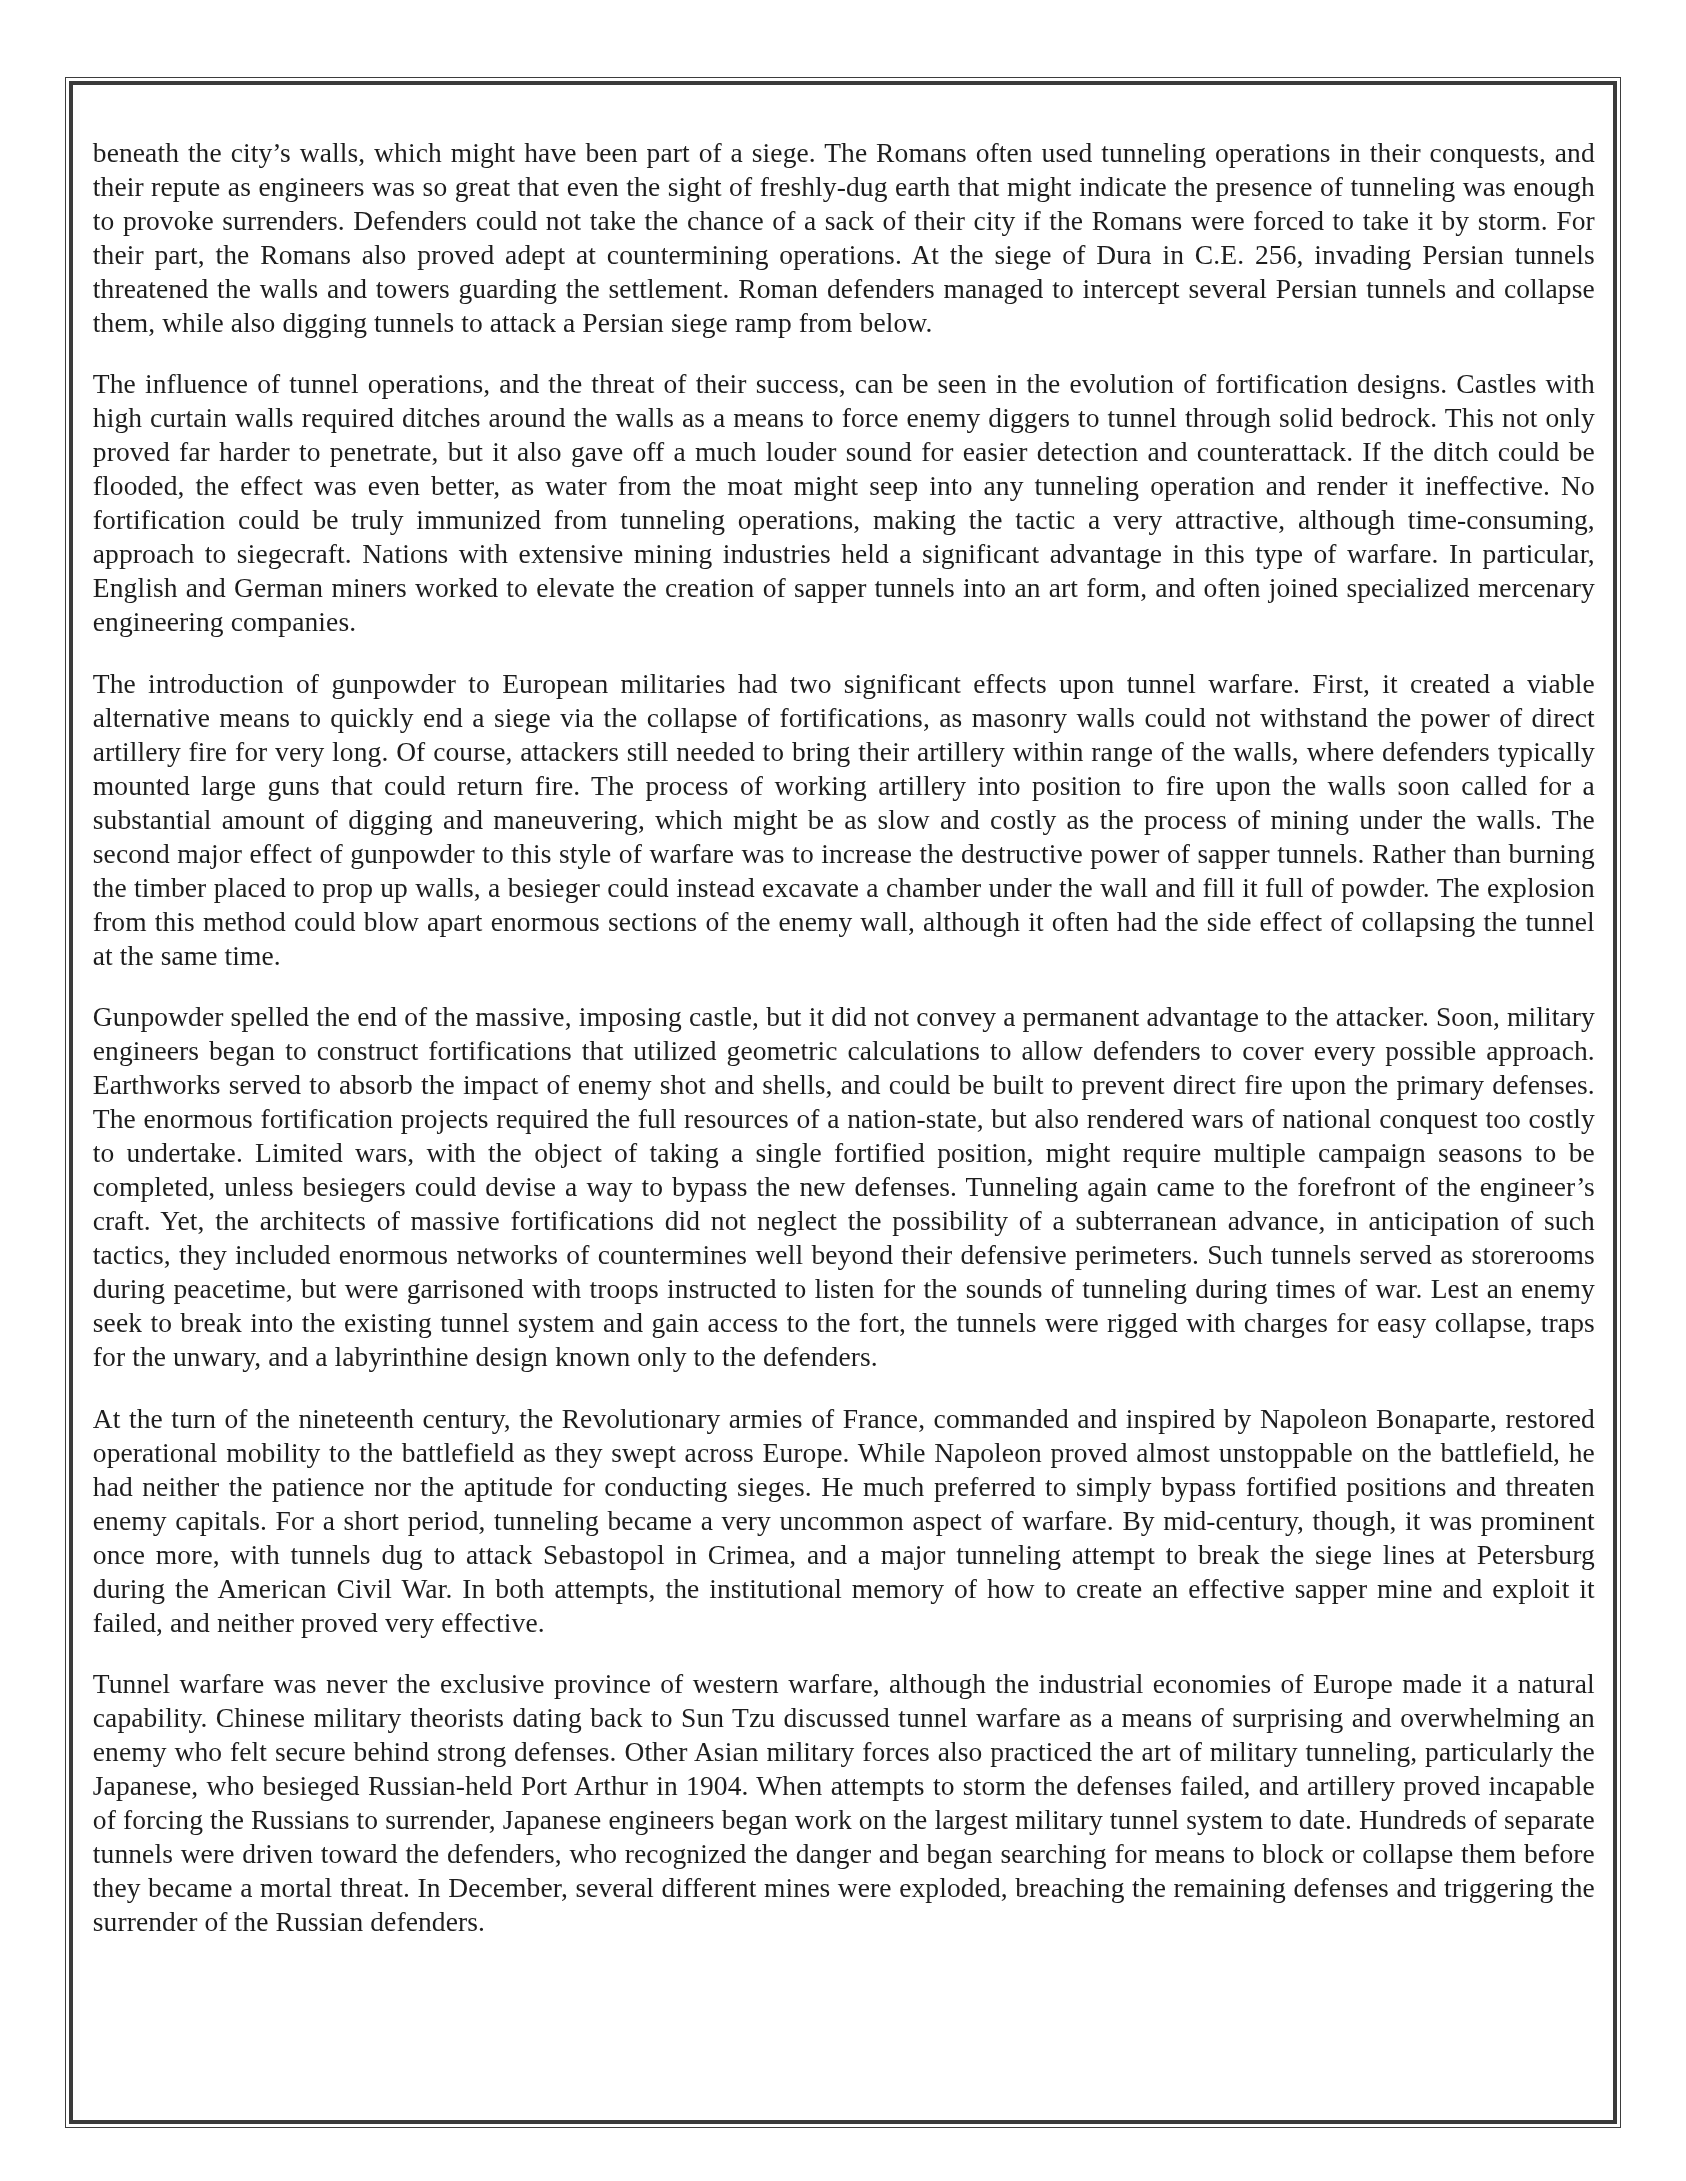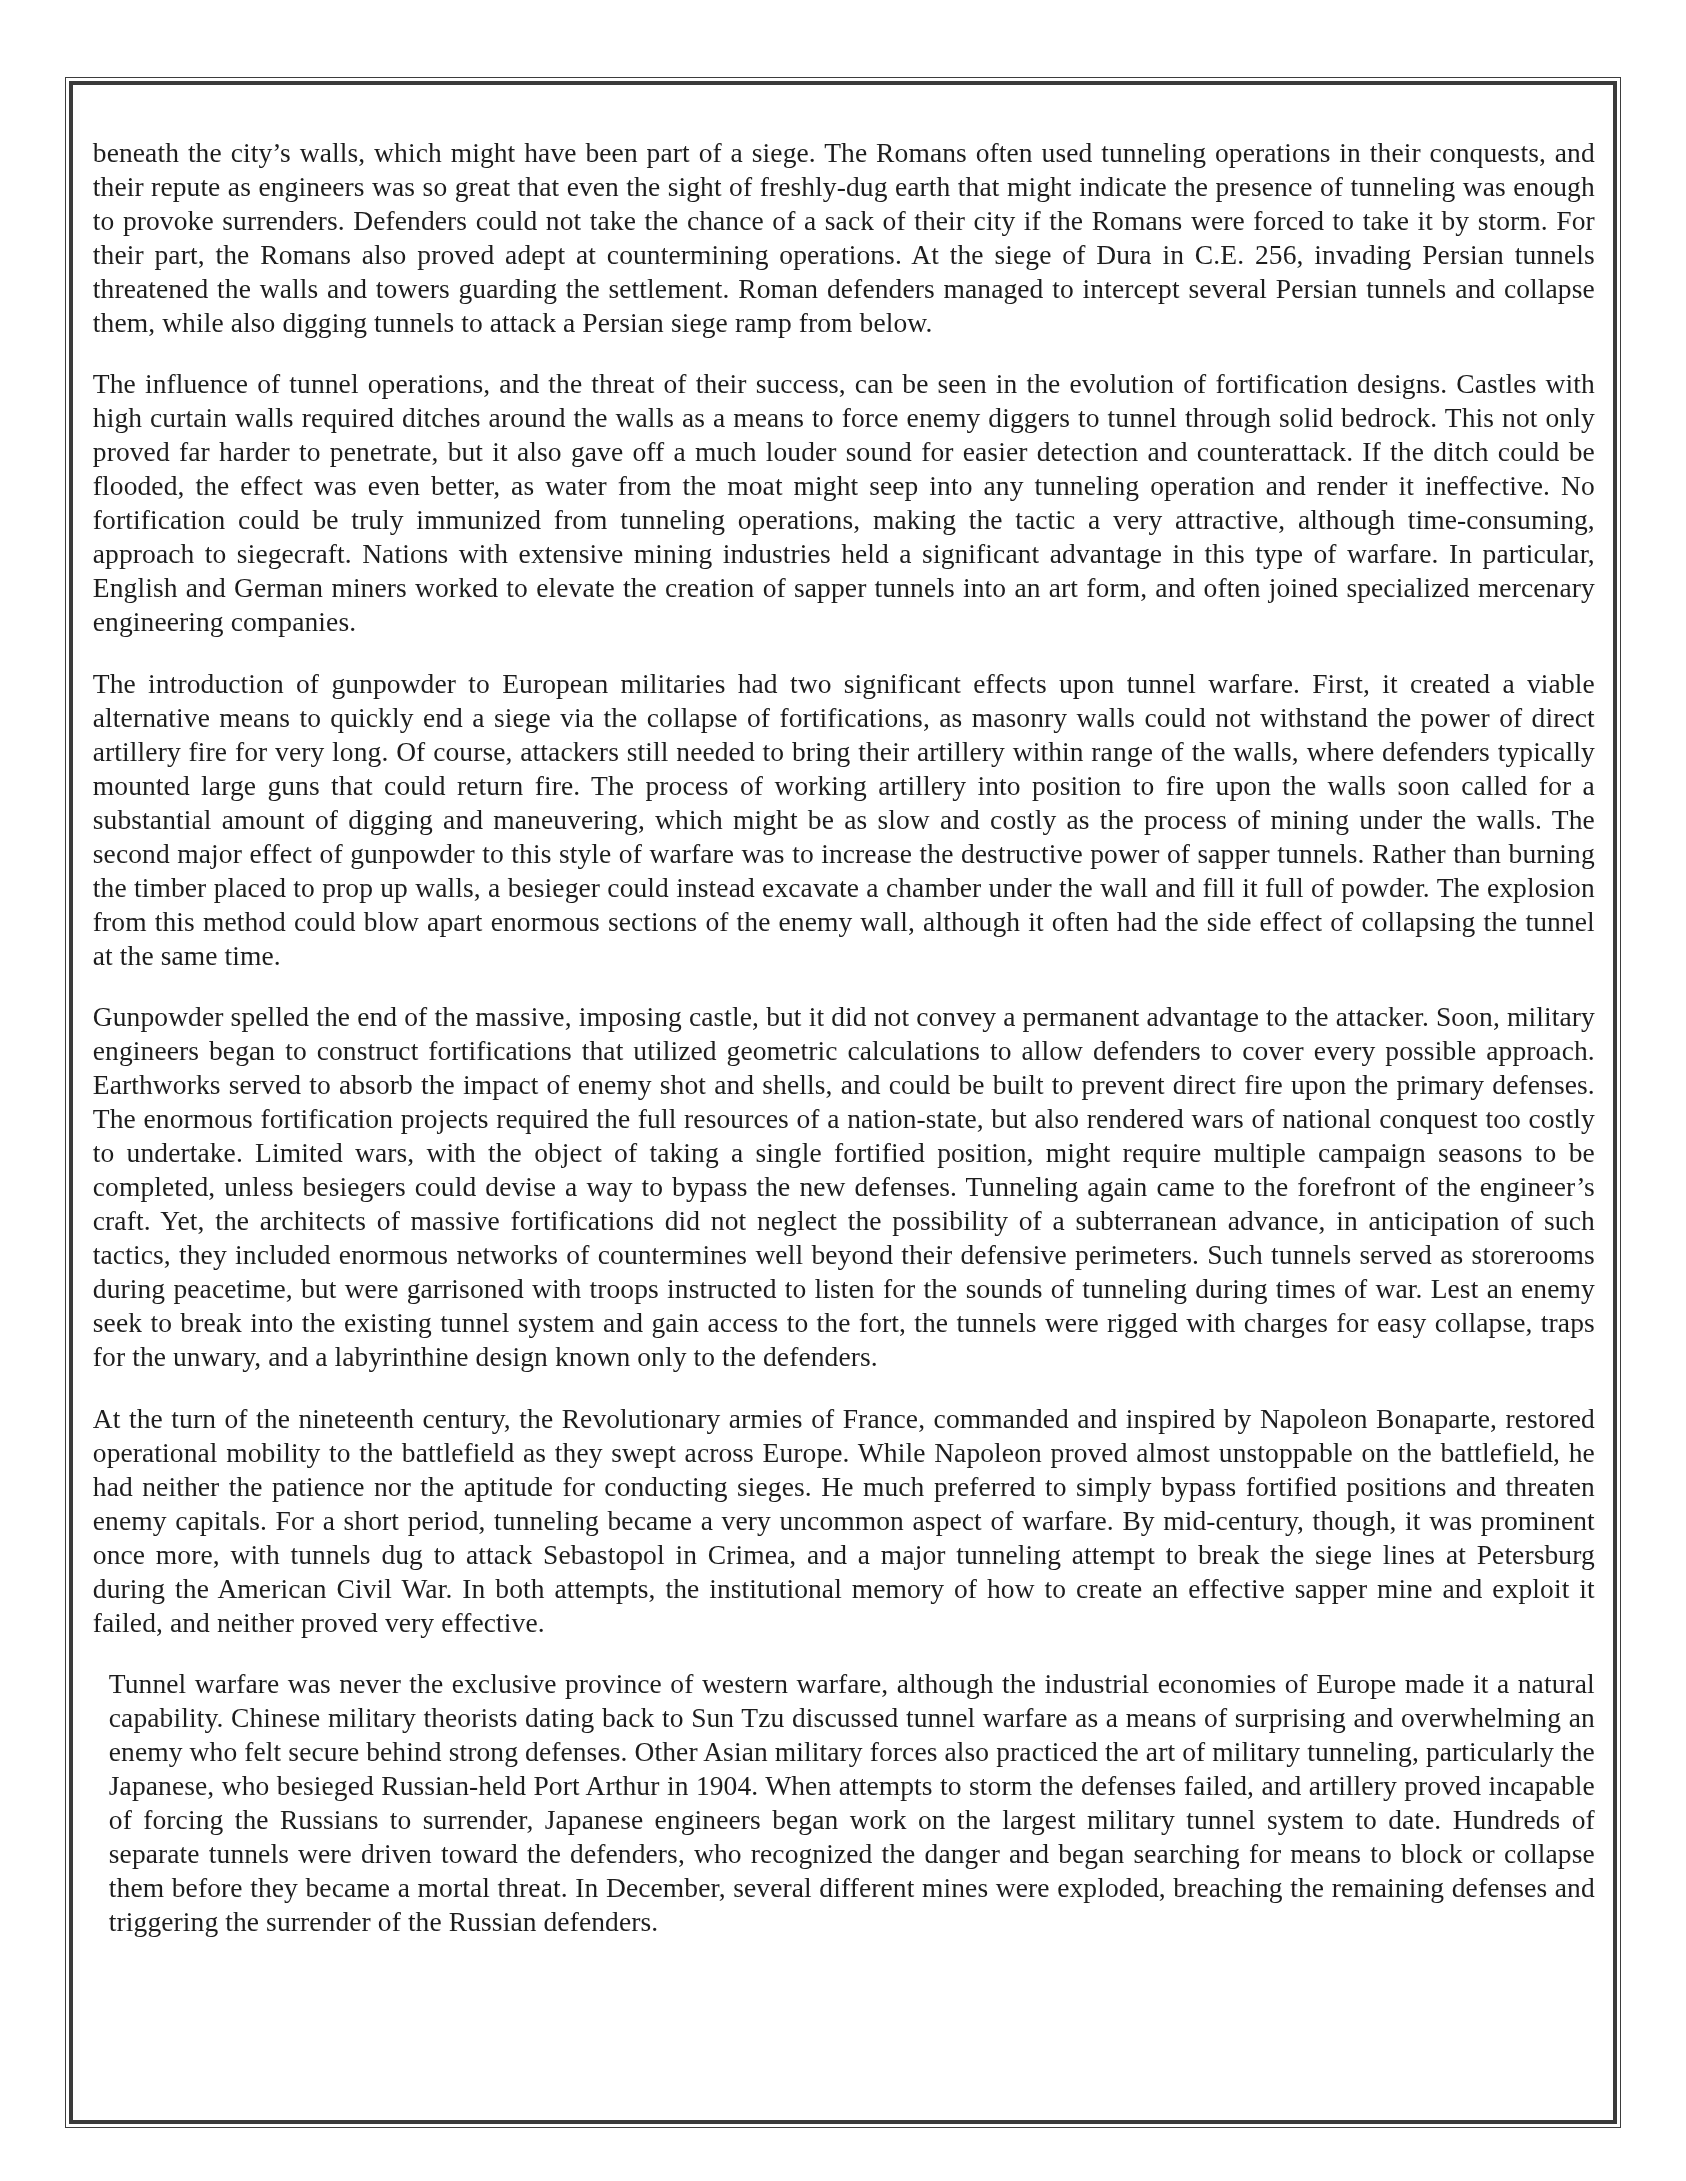--- a/index.html
+++ b/index.html
@@ -46,21 +46,20 @@
   .para {
     margin: 0 0 27.5px 0;
     font-size: 27.5px;
     line-height: 34px;
     text-align: justify;
     text-justify: inter-word;
     letter-spacing: 0.1px;
   }
   .para:last-child {
     margin-bottom: 0;
-    margin-left: 16px;
   }
 </style>
 </head>
 <body>
 
 <div class="page">
   <div class="frame-outer">
     <div class="frame-inner">
       <div class="text-block">
         <p class="para">beneath the city’s walls, which might have been part of a siege. The Romans often used tunneling operations in their conquests, and their repute as engineers was so great that even the sight of freshly-dug earth that might indicate the presence of tunneling was enough to provoke surrenders. Defenders could not take the chance of a sack of their city if the Romans were forced to take it by storm. For their part, the Romans also proved adept at countermining operations. At the siege of Dura in C.E. 256, invading Persian tunnels threatened the walls and towers guarding the settlement. Roman defenders managed to intercept several Persian tunnels and collapse them, while also digging tunnels to attack a Persian siege ramp from below.</p>

